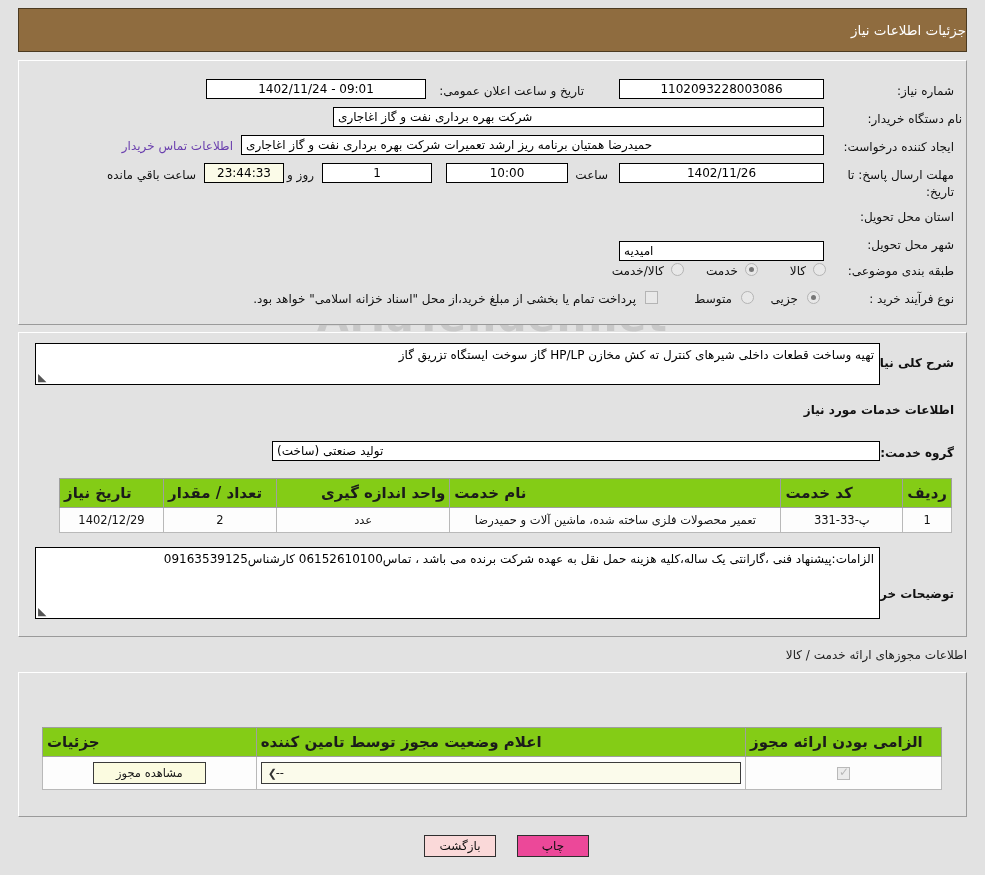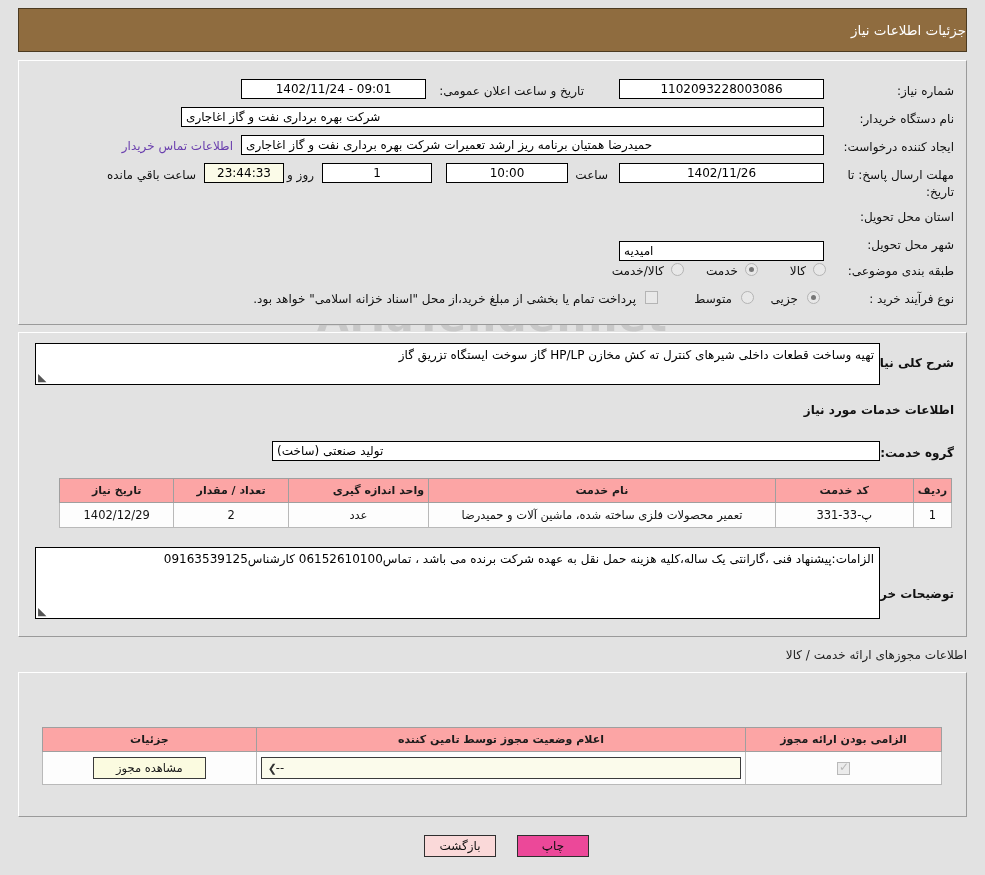--- a/index.html
+++ b/index.html
@@ -154,27 +154,27 @@
   }
 
   
   table.grid {
     position: absolute;
     border-collapse: collapse;
     font-size: 12px;
     background: #ffffff;
   }
   table.grid th {
-    background: #fca5a5;
+    background: #84cc16;
     border: 1px solid #9f9f9f;
     font-weight: bold;
-    font-size: 11px;
+    font-size: 15px;
     padding: 5px 4px;
     color: #1b1b1b;
-    text-align: center;
+    text-align: left;
     white-space: nowrap;
   }
   table.grid td {
     background: #fdfdfd;
     border: 1px solid #b9b9b9;
     padding: 5px 4px;
     text-align: center;
     color: #111;
     font-size: 11.5px;
     white-space: nowrap;
@@ -263,24 +263,24 @@
     <span>جزئیات اطلاعات نیاز</span>
   </div>
 
   <div class="panel" id="panel-top">
     <div class="panel-inner">
 
       <div class="lbl" style="right:12px; top:22px;">شماره نیاز:</div>
       <div class="fld ctr" style="right:142px; top:18px; width:205px;">1102093228003086</div>
 
       <div class="lbl" style="right:382px; top:22px;">تاریخ و ساعت اعلان عمومی:</div>
-      <div class="fld ctr" style="right:540px; top:18px; width:185px;">09:01 - 1402/11/24</div>
-
-      <div class="lbl" style="right:12px; top:50px;">نام دستگاه خریدار:</div>
-      <div class="fld rgt" style="right:142px; top:46px; width:643px;margin-left:6px;">شرکت بهره برداری نفت و گاز اغاجاری</div>
+      <div class="fld ctr" style="right:540px; top:18px; width:220px;">09:01 - 1402/11/24</div>
+
+      <div class="lbl" style="right:4px; top:50px;">نام دستگاه خریدار:</div>
+      <div class="fld rgt" style="right:142px; top:46px; width:491px;margin-left:6px;">شرکت بهره برداری نفت و گاز اغاجاری</div>
 
       <div class="lbl" style="right:12px; top:78px;">ایجاد کننده درخواست:</div>
       <div class="fld rgt" style="right:142px; top:74px; width:583px;">حمیدرضا همتیان برنامه ریز ارشد تعمیرات شرکت بهره برداری نفت و گاز اغاجاری</div>
       <a class="link" style="right:733px; top:78px;">اطلاعات تماس خریدار</a>
 
       <div class="lbl" style="right:12px; top:106px; line-height:17px; white-space:normal; width:125px; text-align:right;">مهلت ارسال پاسخ: تا تاریخ:</div>
       <div class="fld ctr" style="right:142px; top:102px; width:205px;">1402/11/26</div>
 
       <div class="lbl" style="right:358px; top:106px;">ساعت</div>
       <div class="fld ctr" style="right:398px; top:102px; width:122px;">10:00</div>

